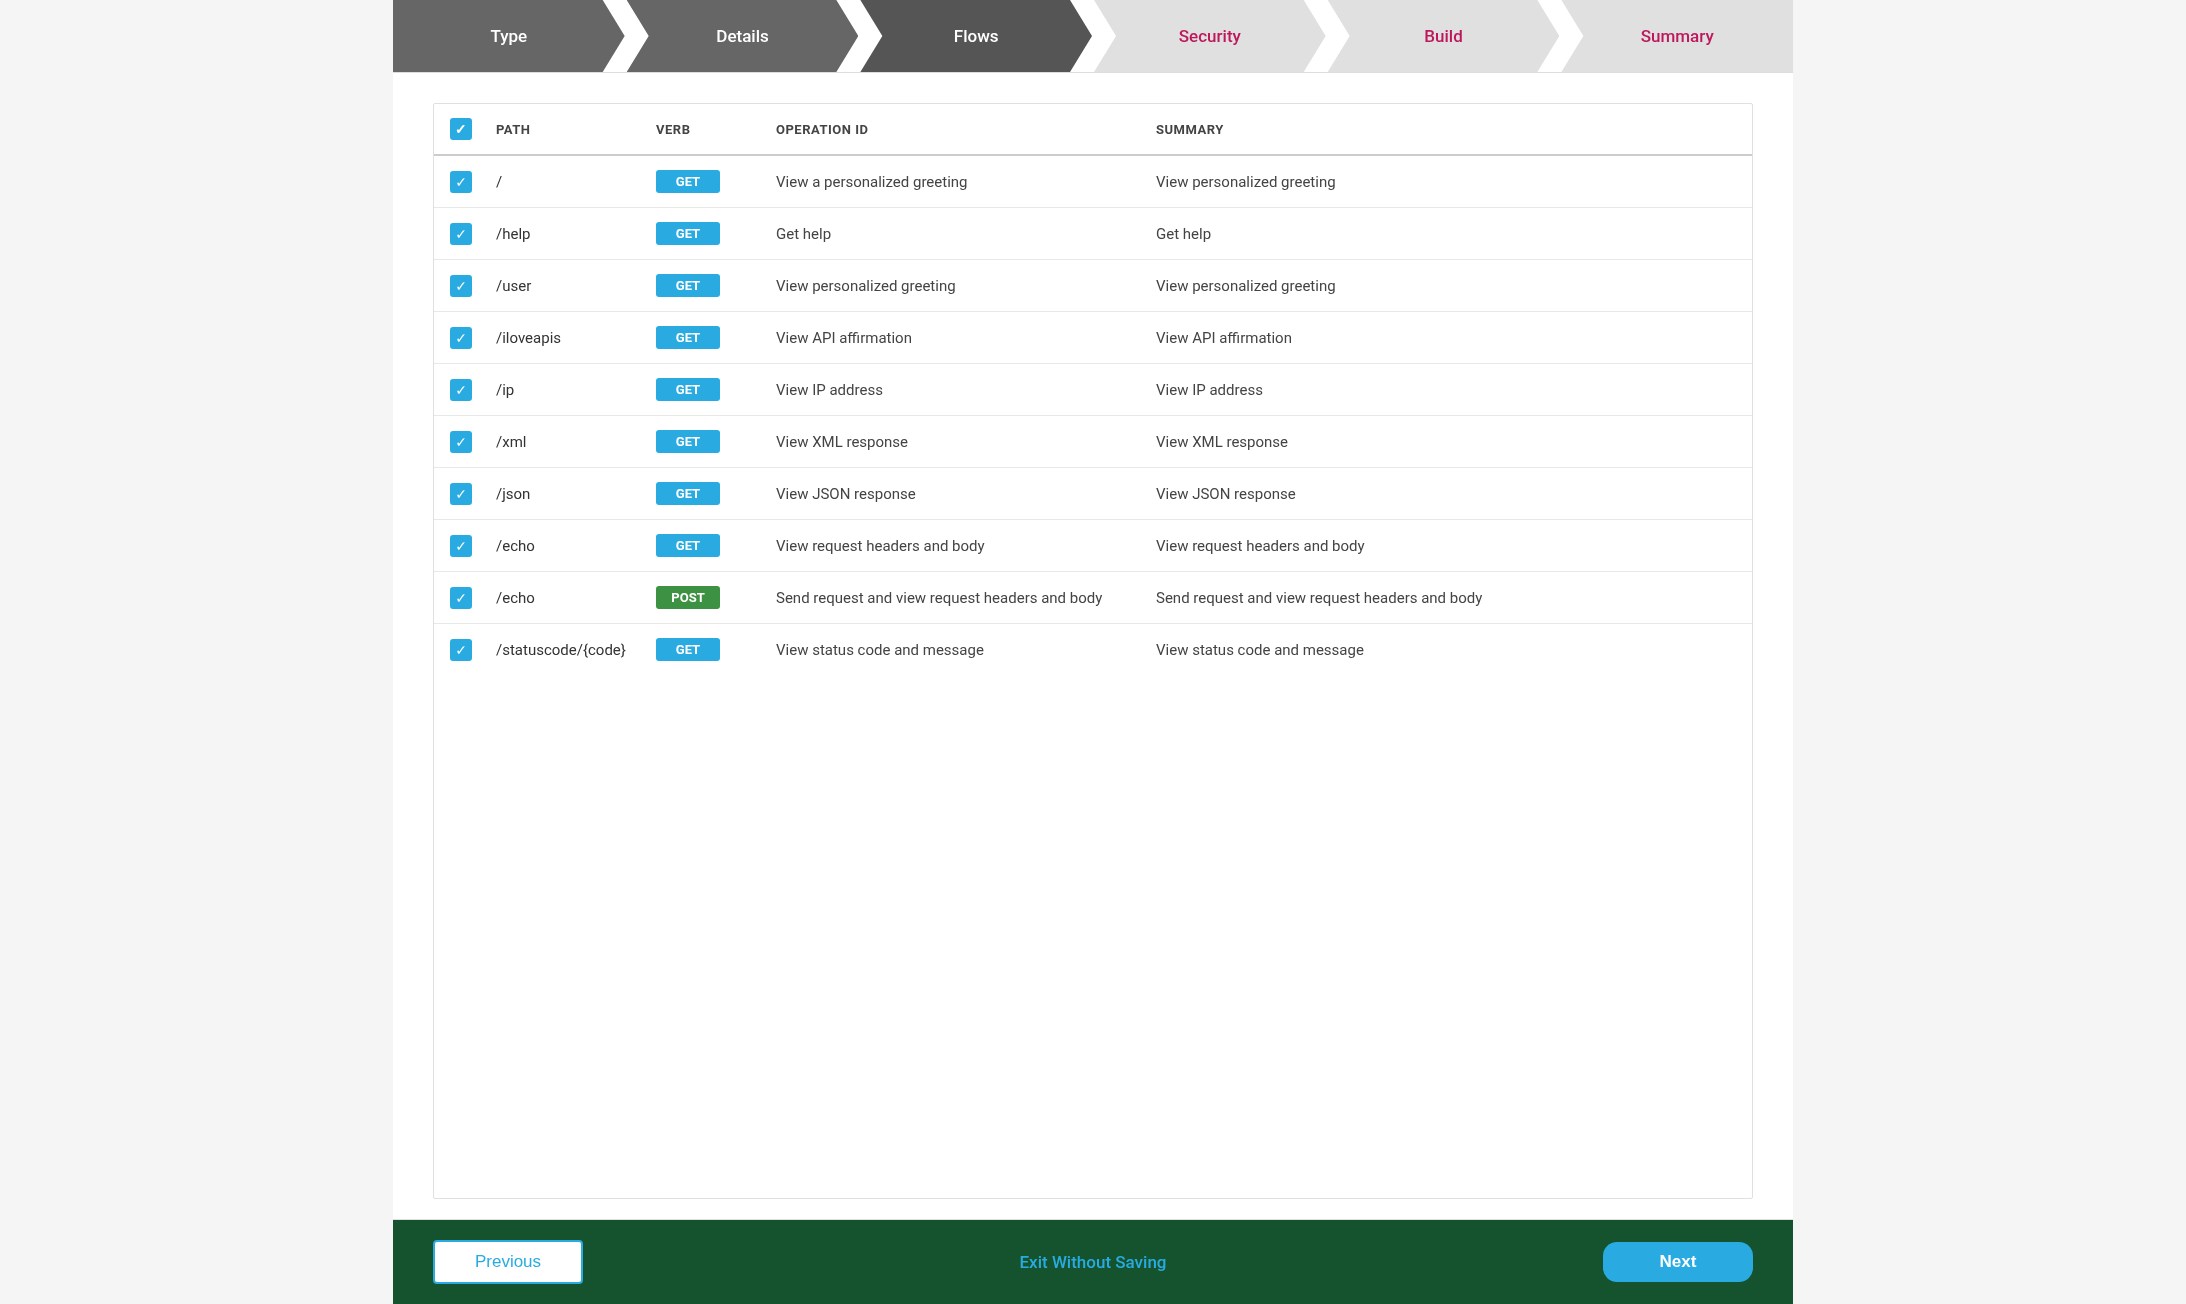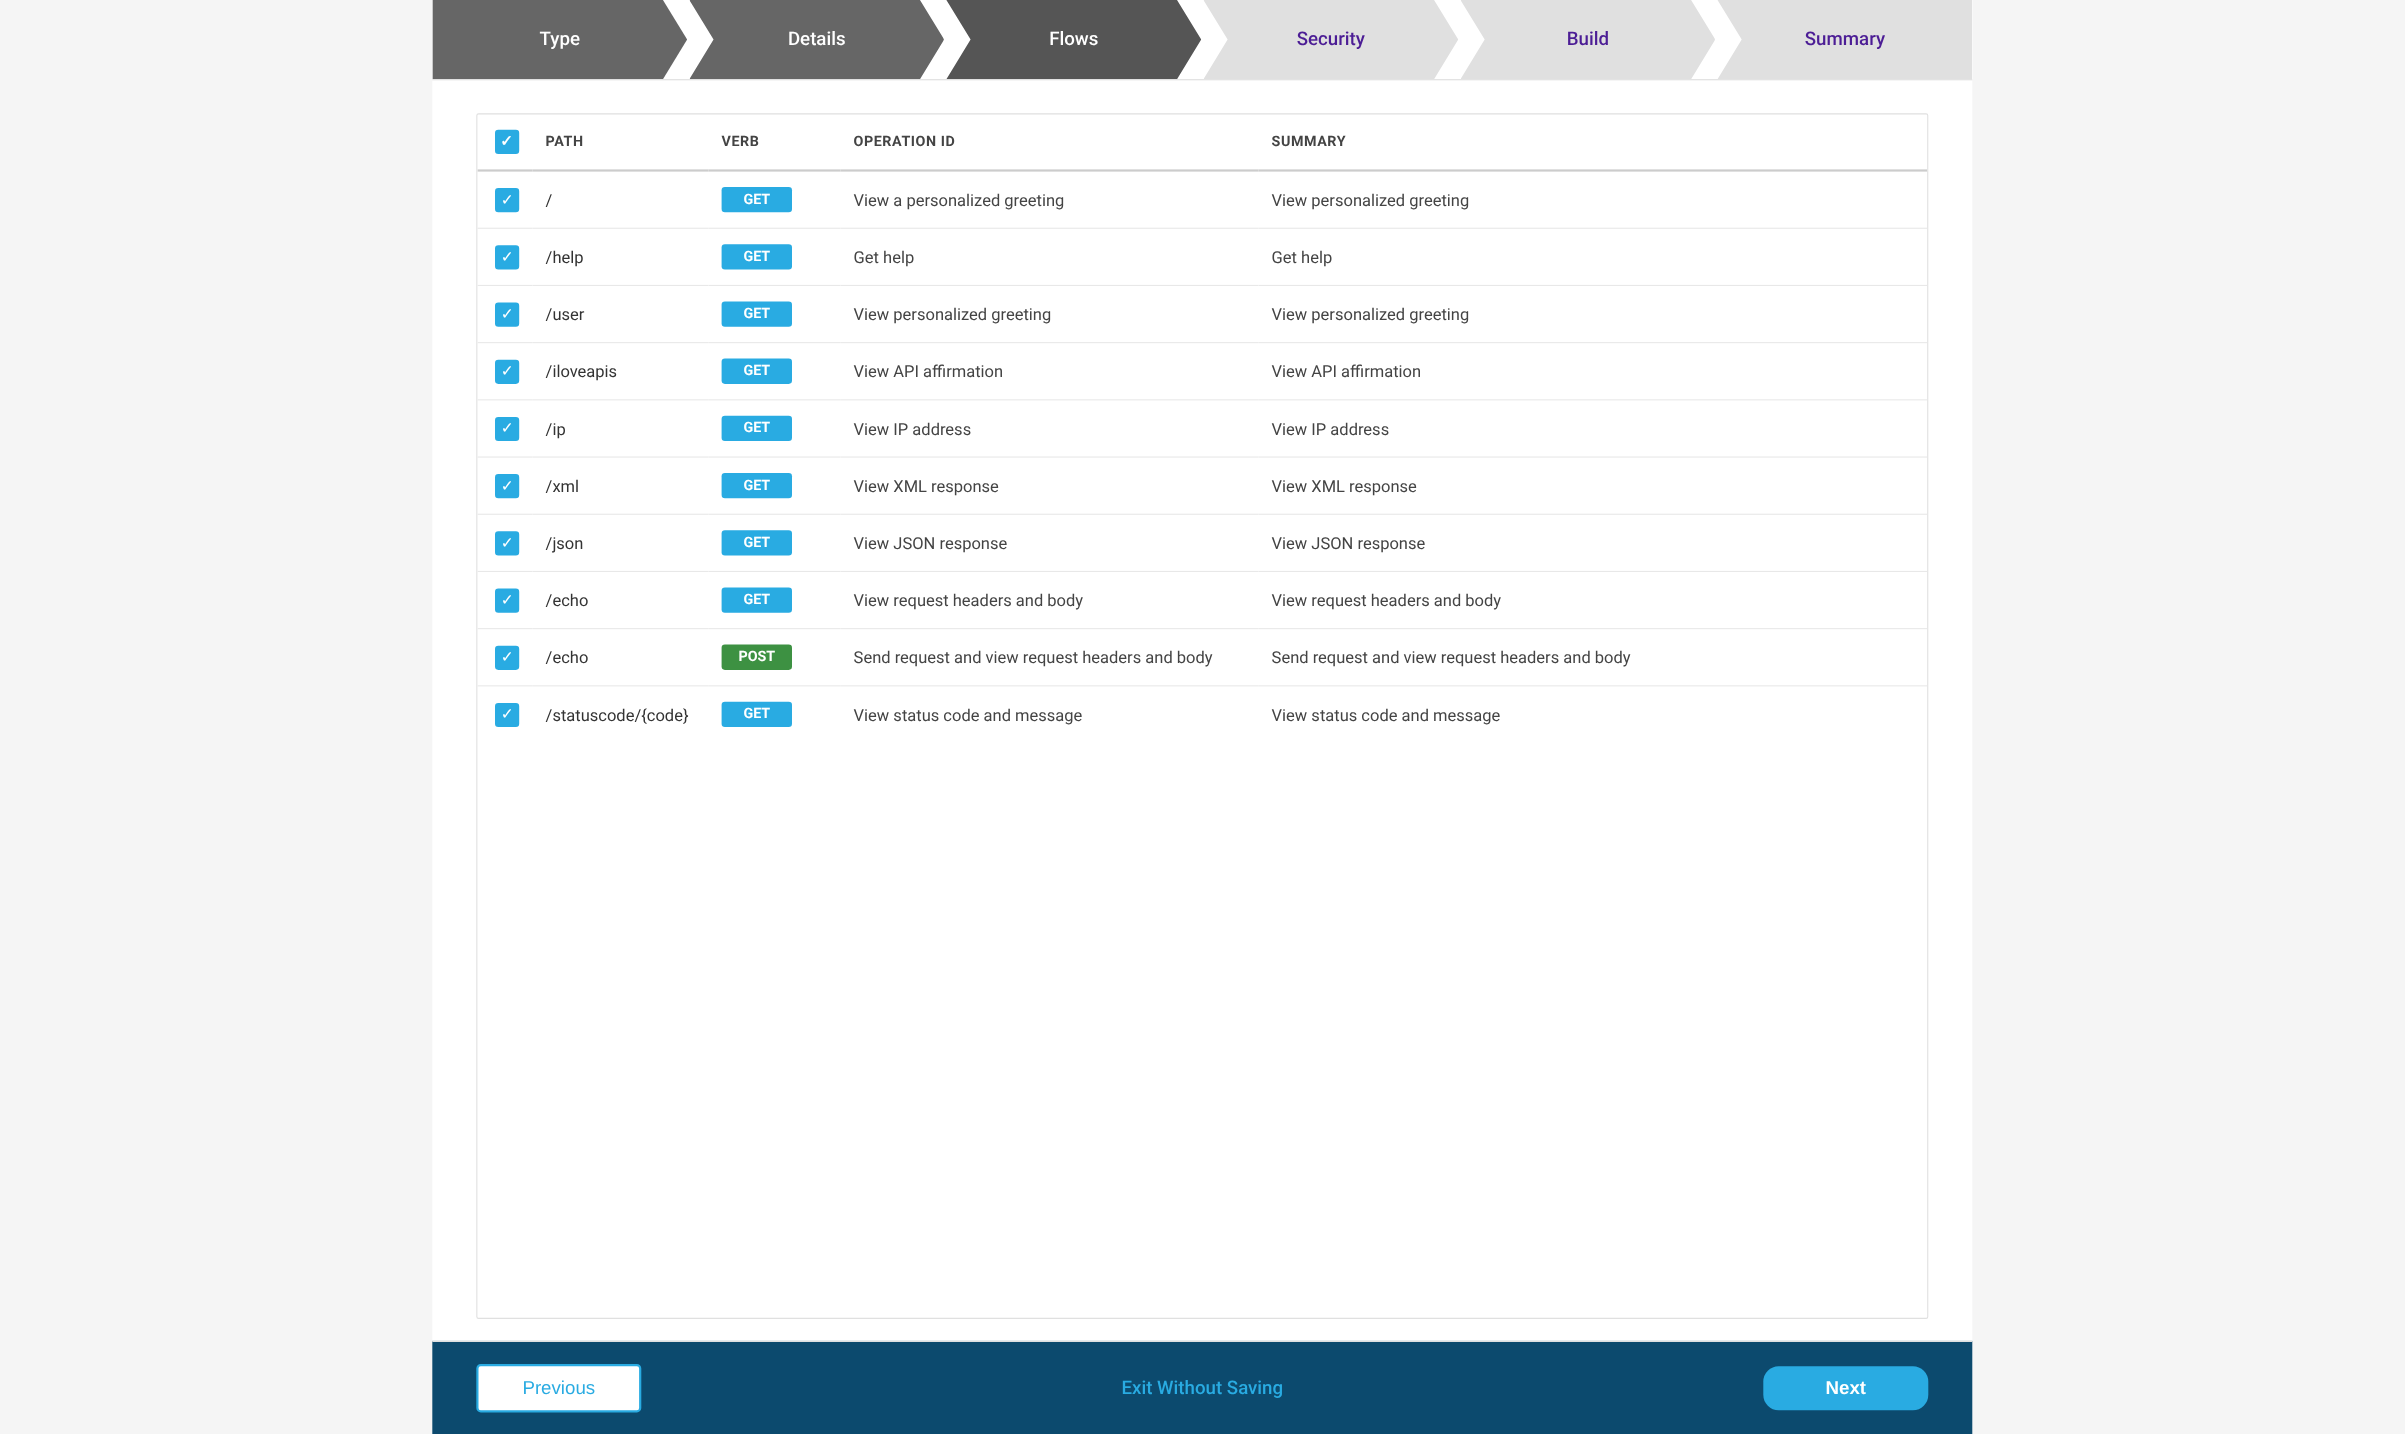--- a/index.html
+++ b/index.html
@@ -28,21 +28,21 @@
     }
     .step {
       flex: 1;
       display: flex;
       align-items: center;
       justify-content: center;
       position: relative;
       height: 72px;
       font-size: 17px;
       font-weight: 500;
-      color: #4c1d95;
+      color: #be185d;
       background: #e0e0e0;
       clip-path: polygon(0 0, calc(100% - 22px) 0, 100% 50%, calc(100% - 22px) 100%, 0 100%, 22px 50%);
       margin-right: 2px;
       cursor: default;
     }
     .step:first-child {
       clip-path: polygon(0 0, calc(100% - 22px) 0, 100% 50%, calc(100% - 22px) 100%, 0 100%);
     }
     .step:last-child {
       clip-path: polygon(0 0, 100% 0, 100% 100%, 0 100%, 22px 50%);
@@ -187,21 +187,21 @@
     .verb-get { background: #29abe2; }
     .verb-post { background: #3d9142; }
 
     
     .footer {
       display: flex;
       justify-content: space-between;
       align-items: center;
       padding: 20px 40px;
       border-top: 1px solid #e0e0e0;
-      background: #0c4a6e;
+      background: #14532d;
     }
     .btn-previous {
       padding: 10px 30px;
       border: 2px solid #29abe2;
       border-radius: 4px;
       background: #fff;
       color: #29abe2;
       font-size: 17px;
       font-weight: 500;
       cursor: pointer;

